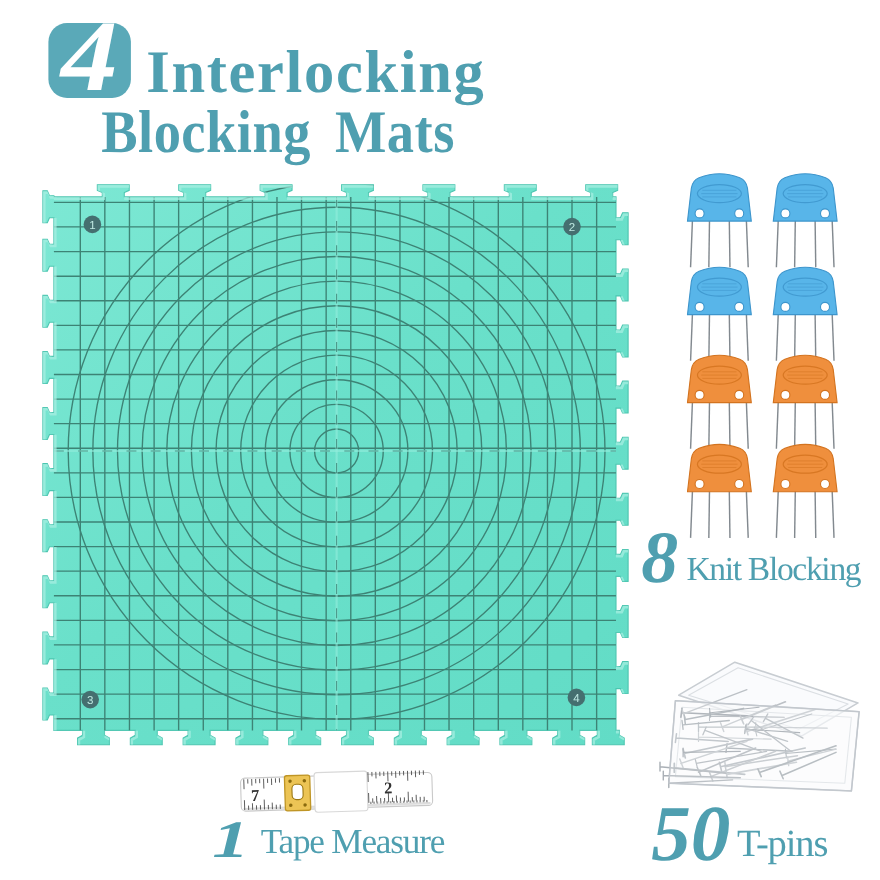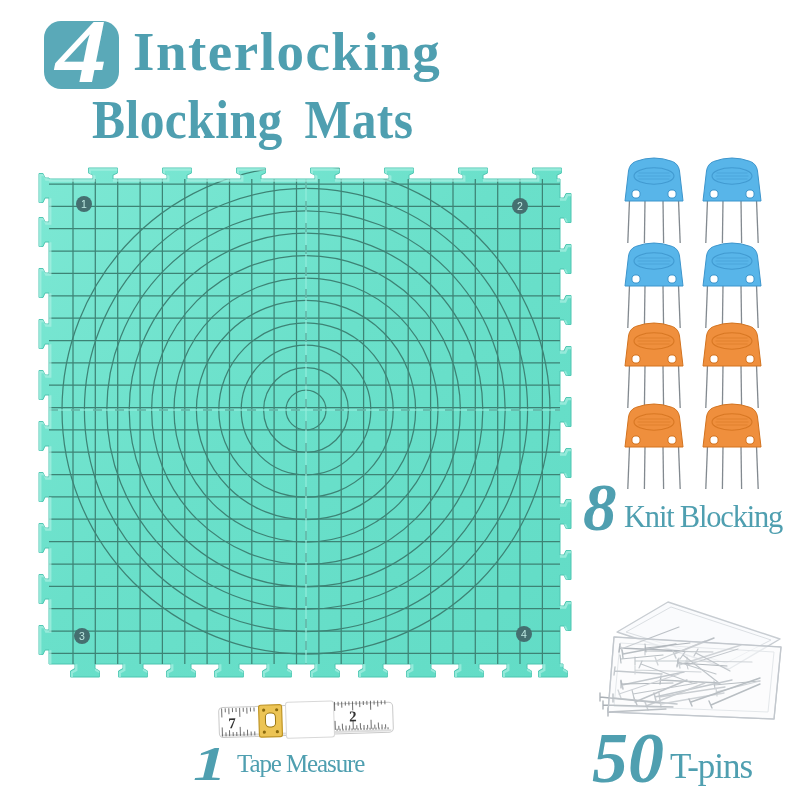--- a/index.html
+++ b/index.html
@@ -9,21 +9,21 @@
   .abs{position:absolute;white-space:nowrap;}
 </style>
 </head>
 <body>
 <div id="page">
 
 <div class="abs" style="left:44px;top:21px;width:75px;height:68px;background:#5aa9b8;border-radius:17px;"></div>
 
 <div class="abs" style="left:41px;top:5px;width:72px;height:92px;color:#ffffff;font-style:italic;font-weight:bold;font-size:92px;line-height:92px;text-align:center;transform:scaleX(1.12);transform-origin:left top;">4</div>
 
-<div class="abs teal" style="left:133px;top:24px;font-size:55px;font-weight:bold;letter-spacing:1.5px;line-height:55px;">Interlocking</div>
+<div class="abs teal" style="left:133px;top:38px;font-size:55px;font-weight:bold;letter-spacing:1.5px;line-height:55px;">Interlocking</div>
 
 <div class="abs teal" style="left:92px;top:92px;font-size:55px;font-weight:bold;letter-spacing:0.5px;word-spacing:10px;line-height:55px;transform:scaleX(0.90);transform-origin:left top;">Blocking Mats</div>
 
 <svg class="abs" style="left:0;top:0;" width="800" height="800" viewBox="0 0 800 800">
   <defs>
     <linearGradient id="matg" x1="0" y1="0" x2="1" y2="1">
       <stop offset="0" stop-color="#7de8d4"></stop>
       <stop offset="0.45" stop-color="#6ae0ca"></stop>
       <stop offset="1" stop-color="#62dcc6"></stop>
     </linearGradient>
@@ -221,15 +221,15 @@
     <path d="M335.0 703 v9 M335.0 731 v-9 M338.6 703 v4 M338.6 731 v-4 M342.2 703 v6 M342.2 731 v-6 M345.8 703 v4 M345.8 731 v-4 M349.4 703 v4 M349.4 731 v-4 M353.0 703 v9 M353.0 731 v-9 M356.6 703 v4 M356.6 731 v-4 M360.2 703 v6 M360.2 731 v-6 M363.8 703 v4 M363.8 731 v-4 M367.4 703 v4 M367.4 731 v-4 M371.0 703 v9 M371.0 731 v-9 M374.6 703 v4 M374.6 731 v-4 M378.2 703 v6 M378.2 731 v-6 M381.8 703 v4 M381.8 731 v-4 M385.4 703 v4 M385.4 731 v-4" stroke="#4a4a4a" stroke-width="0.8" fill="none"></path>
 
     <text x="353" y="723" font-size="15" font-weight="bold" fill="#333333" text-anchor="middle">2</text>
 
     <path d="M336 731 h54" stroke="#9b9b9b" stroke-width="2" stroke-dasharray="1.5 1.5" fill="none"></path>
   </g>
 </svg>
 
 <div class="abs teal" style="left:193px;top:740px;font-size:48px;line-height:48px;font-weight:bold;font-style:italic;transform:scaleX(1.4);transform-origin:left top;">1</div>
 
-<div class="abs teal" style="left:237px;top:748px;font-size:25px;line-height:32.5px;letter-spacing:-1.1px;">Tape Measure</div>
+<div class="abs teal" style="left:237px;top:748px;font-size:32px;line-height:32.5px;letter-spacing:-1.1px;">Tape Measure</div>
 
 </div>
 
 </body></html>

